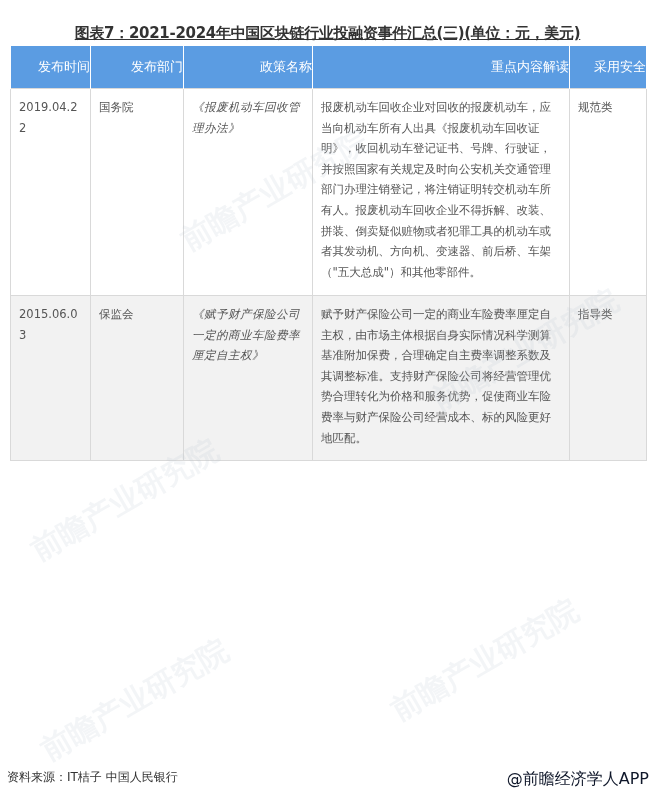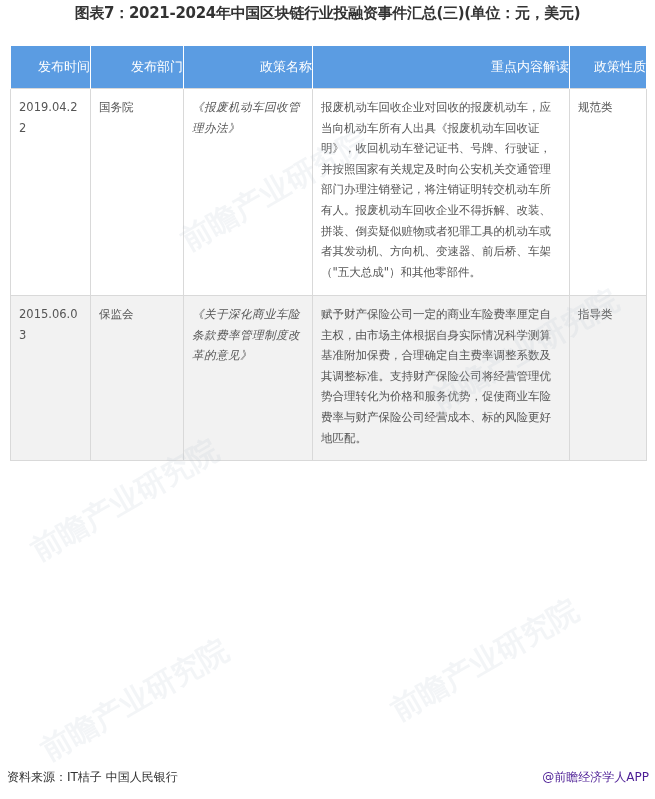--- a/index.html
+++ b/index.html
@@ -1,22 +1,22 @@
 <!DOCTYPE html>
 <html><head>
 <meta charset="utf-8">
 <style>
   html, body { margin: 0; padding: 0; }
   body {
     width: 655px; height: 799px; background: #ffffff; position: relative; overflow: hidden;
     font-family: "DejaVu Sans", "Liberation Sans", sans-serif; color: #555555;
   }
   .title {
-    position: absolute; left: 0; top: 4px; width: 655px; text-align: center;
-    font-size: 15px; font-weight: bold; color: #333333; letter-spacing: -0.3px;
+    position: absolute; left: 0; top: 24px; width: 655px; text-align: center;
+    font-size: 15px; font-weight: bold; color: #333333; letter-spacing: -0.3px; text-decoration: underline;
   }
   table {
     position: absolute; left: 10px; top: 46px; width: 636px;
     border-collapse: collapse; table-layout: fixed;
   }
   th {
     background: #5b9ce2; color: #ffffff; font-weight: normal; font-size: 13px;
     height: 42px; padding: 0; text-align: right; border-right: 1px solid #ffffff;
     border-left: 1px solid #ffffff;
   }
@@ -27,21 +27,21 @@
   tr.alt td { background: #f2f2f2; }
   tr.r1 td { height: 192px; margin-top: 16px; }
   tr.r2 td { height: 121px; }
   tr.r3 td { height: 147px; }
   tr.r4 td { height: 150px; }
   td.name { padding-left: 8px; letter-spacing: 0.5px; font-style: italic; }
   .footer-left {
     position: absolute; left: 7px; top: 769px; font-size: 12px; color: #333333;
   }
   .footer-right {
-    position: absolute; right: 6px; top: 769px; font-size: 12px; color: #4c1d95;
+    position: absolute; right: 6px; top: 769px; font-size: 16px; color: #0f172a;
   }
   .watermark {
     position: absolute; font-size: 30px; font-weight: bold; color: rgba(180,190,205,0.16);
     transform: rotate(-30deg); pointer-events: none; white-space: nowrap;
   }
 </style>
 </head>
 <body>
 
 <div class="title">图表7：2021-2024年中国区块链行业投融资事件汇总(三)(单位：元，美元)</div>
@@ -53,35 +53,35 @@
     <col style="width:129px">
     <col style="width:257px">
     <col style="width:77px">
   </colgroup>
   <thead>
     <tr>
       <th>发布时间</th>
       <th>发布部门</th>
       <th>政策名称</th>
       <th>重点内容解读</th>
-      <th>政策性质</th>
+      <th>采用安全</th>
     </tr>
   </thead>
   <tbody>
     <tr class="r1">
       <td>2019.04.22</td>
       <td>国务院</td>
       <td class="name">《报废机动车回收管理办法》</td>
       <td>报废机动车回收企业对回收的报废机动车，应当向机动车所有人出具《报废机动车回收证明》，收回机动车登记证书、号牌、行驶证，并按照国家有关规定及时向公安机关交通管理部门办理注销登记，将注销证明转交机动车所有人。报废机动车回收企业不得拆解、改装、拼装、倒卖疑似赃物或者犯罪工具的机动车或者其发动机、方向机、变速器、前后桥、车架（"五大总成"）和其他零部件。</td>
       <td>规范类</td>
     </tr>
     <tr class="r4 alt">
       <td>2015.06.03</td>
       <td>保监会</td>
-      <td class="name">《关于深化商业车险条款费率管理制度改革的意见》</td>
+      <td class="name">《赋予财产保险公司一定的商业车险费率厘定自主权》</td>
       <td>赋予财产保险公司一定的商业车险费率厘定自主权，由市场主体根据自身实际情况科学测算基准附加保费，合理确定自主费率调整系数及其调整标准。支持财产保险公司将经营管理优势合理转化为价格和服务优势，促使商业车险费率与财产保险公司经营成本、标的风险更好地匹配。</td>
       <td>指导类</td>
     </tr>
   </tbody>
 </table>
 
 <div class="watermark" style="left:170px; top:170px;">前瞻产业研究院</div>
 <div class="watermark" style="left:420px; top:330px;">前瞻产业研究院</div>
 <div class="watermark" style="left:20px; top:480px;">前瞻产业研究院</div>
 <div class="watermark" style="left:380px; top:640px;">前瞻产业研究院</div>

